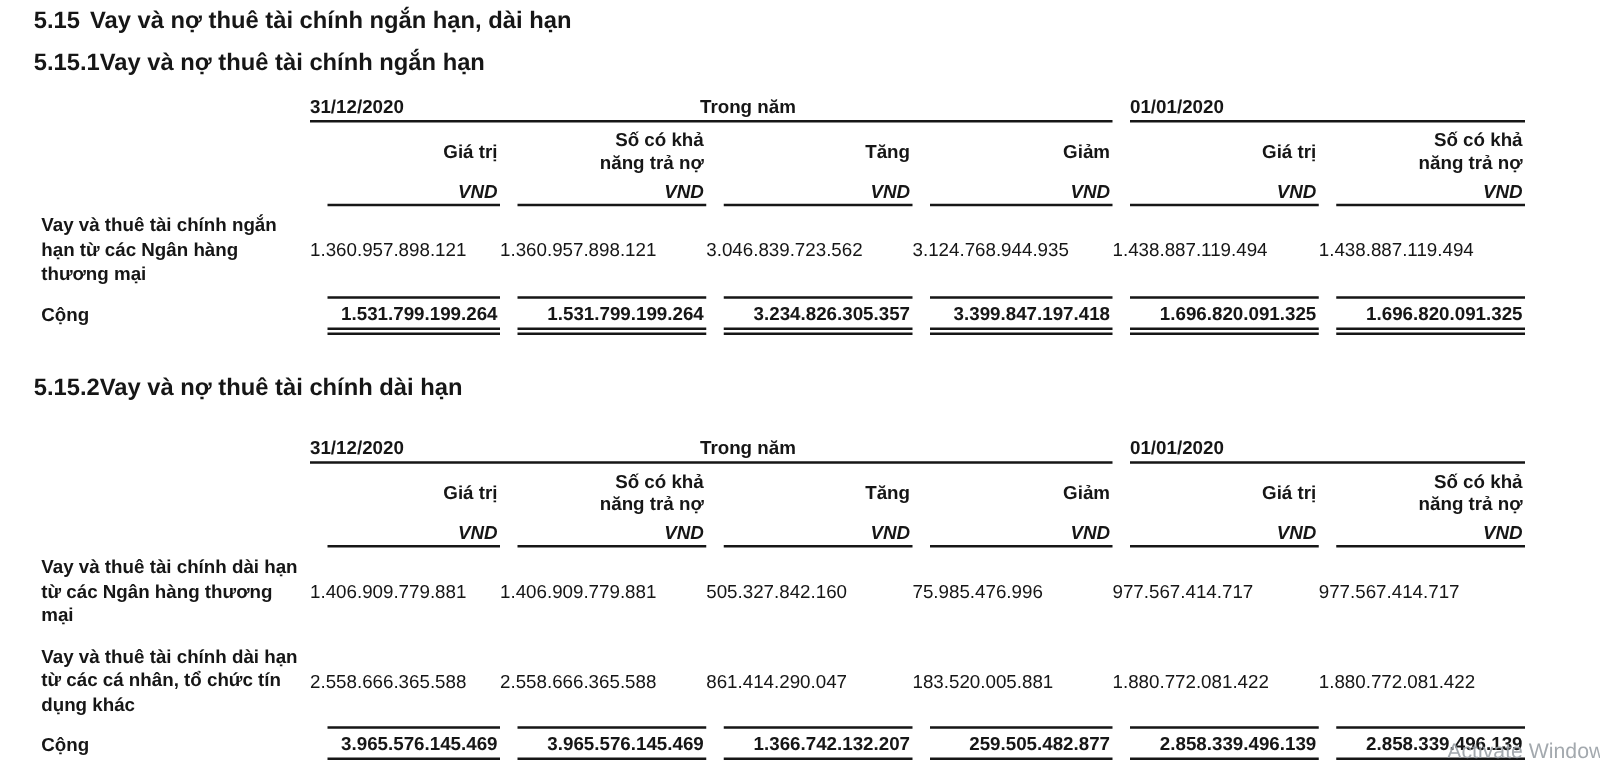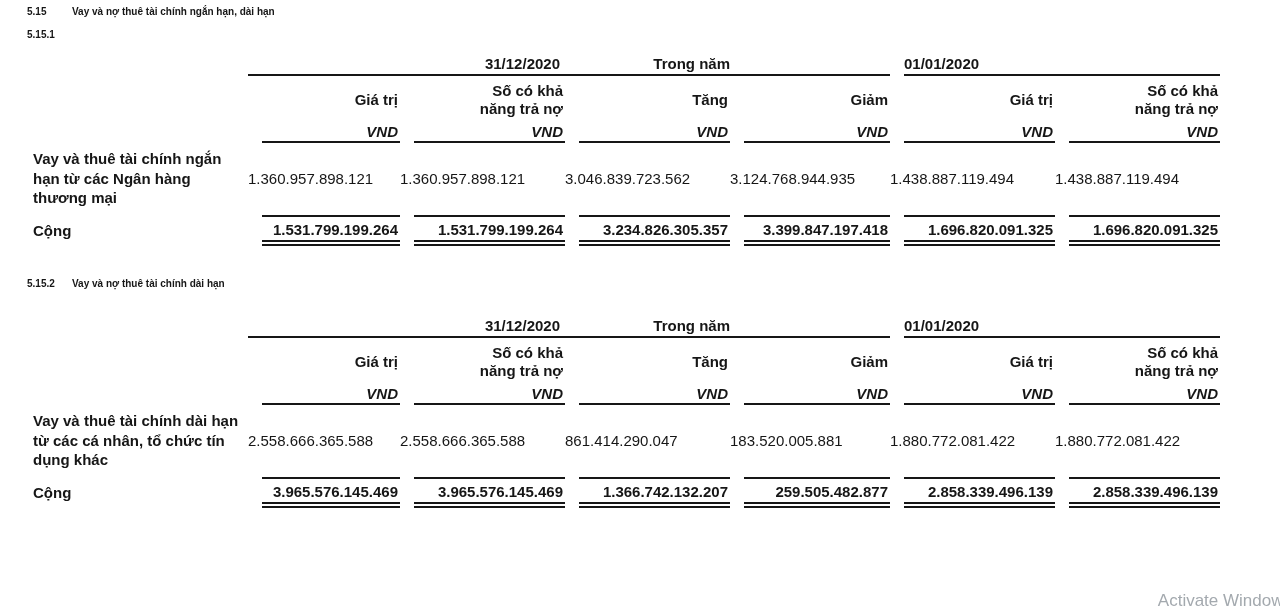--- a/index.html
+++ b/index.html
@@ -4,21 +4,21 @@
 <style>
   html, body {
     margin: 0; padding: 0;
     width: 1280px; height: 608px;
     overflow: hidden;
     background: #ffffff;
     font-family: "Liberation Sans", "DejaVu Sans", sans-serif;
     color: #161616;
     position: relative;
   }
-  .sec-title { display: flex; font-weight: 700; font-size: 10px; margin-left: 27px; }
+  .sec-title { display: flex; font-weight: 700; font-size: 19px; margin-left: 27px; }
   .sec-num { flex: 0 0 45px; }
   .sec-a { padding-top: 6px; }
   .sec-b { margin-top: 12px; }
   .sec-c { margin-top: 32px; }
 
   table.fin {
     border-collapse: collapse;
     table-layout: fixed;
     width: 1187px;
     margin-left: 33px;
@@ -30,21 +30,21 @@
   .c-lbl { width: 215px; }
   .c1 { width: 152px; } .c2 { width: 165px; } .c3 { width: 165px; }
   .c4 { width: 160px; } .c5 { width: 165px; } .c6 { width: 165px; }
 
   .seg { border-bottom: 2.5px solid #161616; }
   .gap { margin-left: 14px; }
 
   .r-dates td { vertical-align: bottom; }
   .r-dates .seg { font-weight: 700; padding-bottom: 2px; }
   .grpL .seg { display: flex; }
-  .d1, .d2 { display: block; text-align: right; }
+  .d1, .d2 { display: block; }
   .d1 { width: 312px; }
   .d2 { width: 170px; }
   .d3 { display: block; text-align: left; padding-right: 2px; }
 
   .r-heads td { font-weight: 700; text-align: right; padding: 6px 2px 3px 6px; line-height: 1.18; vertical-align: middle; }
   .hdr-wrap { display: inline-block; max-width: 97px; text-align: right; }
 
   .r-vnd td { vertical-align: bottom; }
   .r-vnd .seg { font-style: italic; font-weight: 700; text-align: right; padding: 3px 2px 1px 0; }
 
@@ -73,20 +73,21 @@
 </head>
 <body>
 
 <div class="sec-title sec-a">
   <span class="sec-num">5.15</span>
   <span class="sec-text">Vay và nợ thuê tài chính ngắn hạn, dài hạn</span>
 </div>
 
 <div class="sec-title sec-b">
   <span class="sec-num">5.15.1</span>
+  <span class="sec-text">Vay và nợ thuê tài chính ngắn hạn</span>
 </div>
 
 <table class="fin" id="tbl1">
   <colgroup>
     <col class="c-lbl">
       <col class="c1">
       <col class="c2">
       <col class="c3">
       <col class="c4">
       <col class="c5">
@@ -224,20 +225,29 @@
           <div class="seg gap">VND</div>
         </td>
     <td>
           <div class="seg gap">VND</div>
         </td>
     <td>
           <div class="seg gap">VND</div>
         </td>
   </tr>
   <tr class="r-data">
+    <td class="lbl">Vay và thuê tài chính dài hạn từ các Ngân hàng thương mại</td>
+    <td class="num">1.406.909.779.881</td>
+    <td class="num">1.406.909.779.881</td>
+    <td class="num">505.327.842.160</td>
+    <td class="num">75.985.476.996</td>
+    <td class="num">977.567.414.717</td>
+    <td class="num">977.567.414.717</td>
+  </tr>
+  <tr class="r-data">
     <td class="lbl">Vay và thuê tài chính dài hạn từ các cá nhân, tổ chức tín dụng khác</td>
     <td class="num">2.558.666.365.588</td>
     <td class="num">2.558.666.365.588</td>
     <td class="num">861.414.290.047</td>
     <td class="num">183.520.005.881</td>
     <td class="num">1.880.772.081.422</td>
     <td class="num">1.880.772.081.422</td>
   </tr>
   <tr class="r-total">
     <td class="lbl">Cộng</td>

